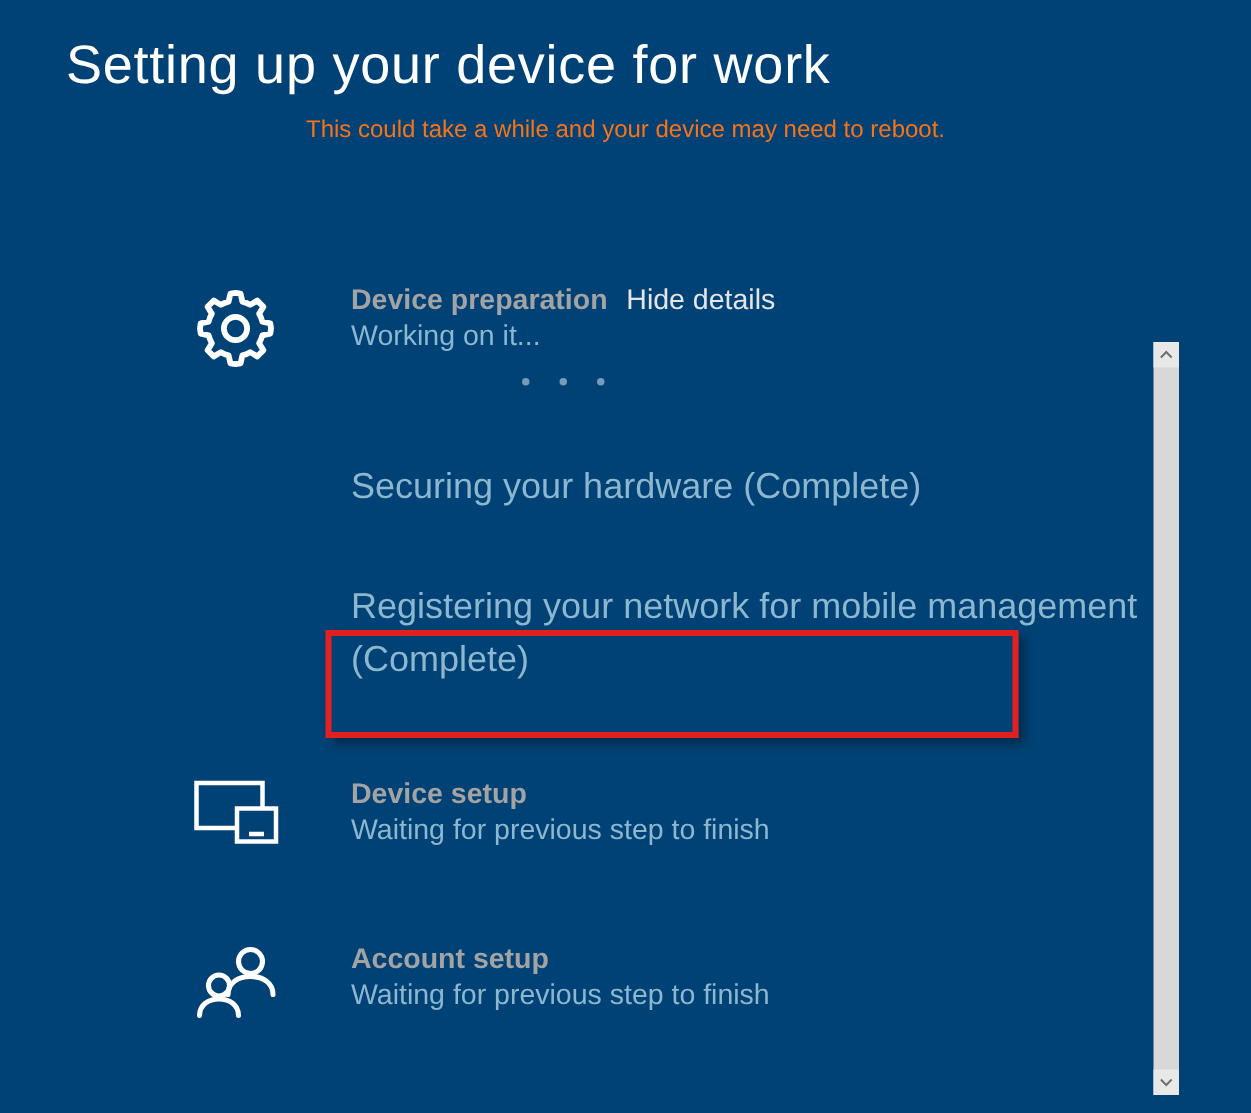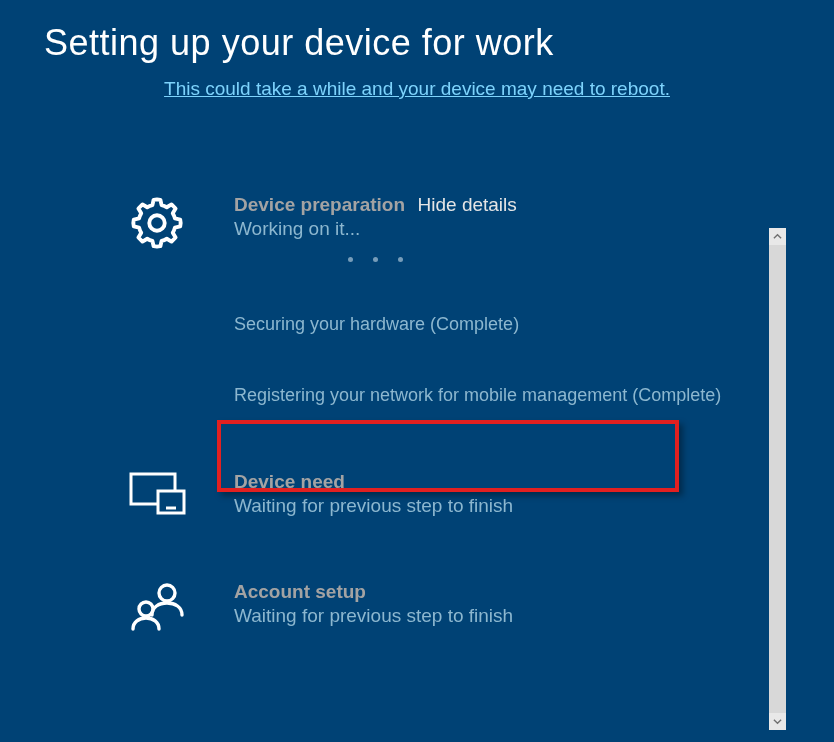--- a/index.html
+++ b/index.html
@@ -18,27 +18,26 @@
     }
     .header-title {
       font-size: 36px;
       font-weight: 300;
       padding-top: 22px;
       padding-left: 44px;
       white-space: nowrap;
       letter-spacing: 0.5px;
     }
     .header-subtitle {
-      font-size: 19px;
+      font-size: 16px;
       font-weight: 400;
       text-align: center;
       margin-top: 14px;
-      color: #7dd3fc;
+      color: #f97316;
       width: 100%;
-      text-decoration: underline;
     }
     .content-wrapper {
       position: relative;
       margin-top: 94px;
       padding-left: 128px;
       padding-right: 56px;
     }
     .section {
       display: flex;
       align-items: flex-start;
@@ -83,21 +82,21 @@
     .dot {
       display: inline-block;
       width: 5px;
       height: 5px;
       background: #c5d9e6;
       border-radius: 50%;
       margin-right: 20px;
       opacity: 0.6;
     }
     .detail-line {
-      font-size: 18px;
+      font-size: 24px;
       color: #8cb7cf;
       line-height: 1.46;
       margin-top: 45px;
     }
     .highlight-box {
       position: absolute;
       border: 4px solid #e22020;
       pointer-events: none;
       box-shadow: 4px 4px 6px rgba(0,0,0,0.35);
     }
@@ -154,21 +153,21 @@
 
   <div class="section">
     <div class="icon-cell">
       <svg width="62" height="48" viewBox="0 0 62 48" fill="none" stroke="#ffffff" stroke-width="3" stroke-linejoin="miter">
         <rect x="3" y="3" width="44" height="30"></rect>
         <rect x="30" y="20" width="26" height="22" fill="#004275"></rect>
         <line x1="38" y1="37" x2="48" y2="37"></line>
       </svg>
     </div>
     <div class="text-cell">
-      <div class="row-heading">Device need</div>
+      <div class="row-heading">Device setup</div>
       <div class="sub-status">Waiting for previous step to finish</div>
     </div>
   </div>
 
   <div class="section">
     <div class="icon-cell">
       <svg width="62" height="52" viewBox="0 0 62 52" fill="none" stroke="#ffffff" stroke-width="3.4" stroke-linecap="round">
         <circle cx="39" cy="12" r="8"></circle>
         <path d="M24 34 C24 26 31 22 39 22 C47 22 54 26 54 34"></path>
         <circle cx="18" cy="28" r="7"></circle>

